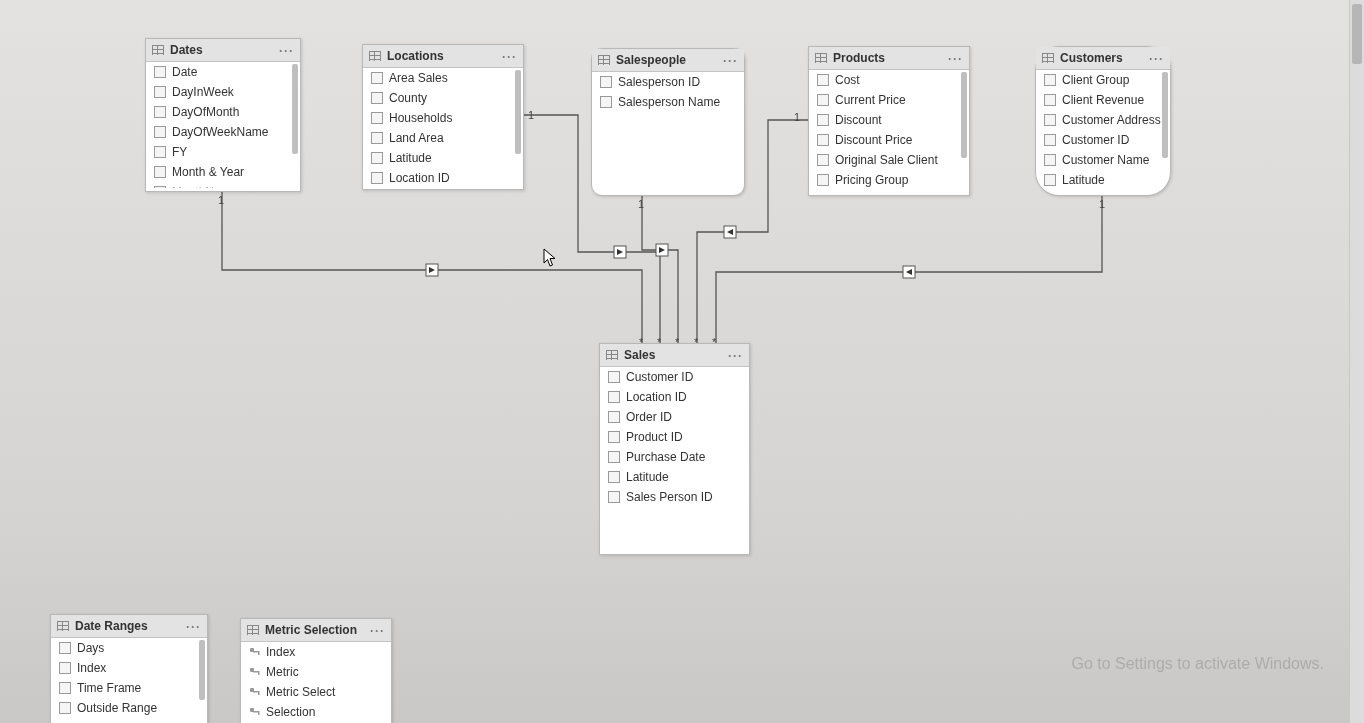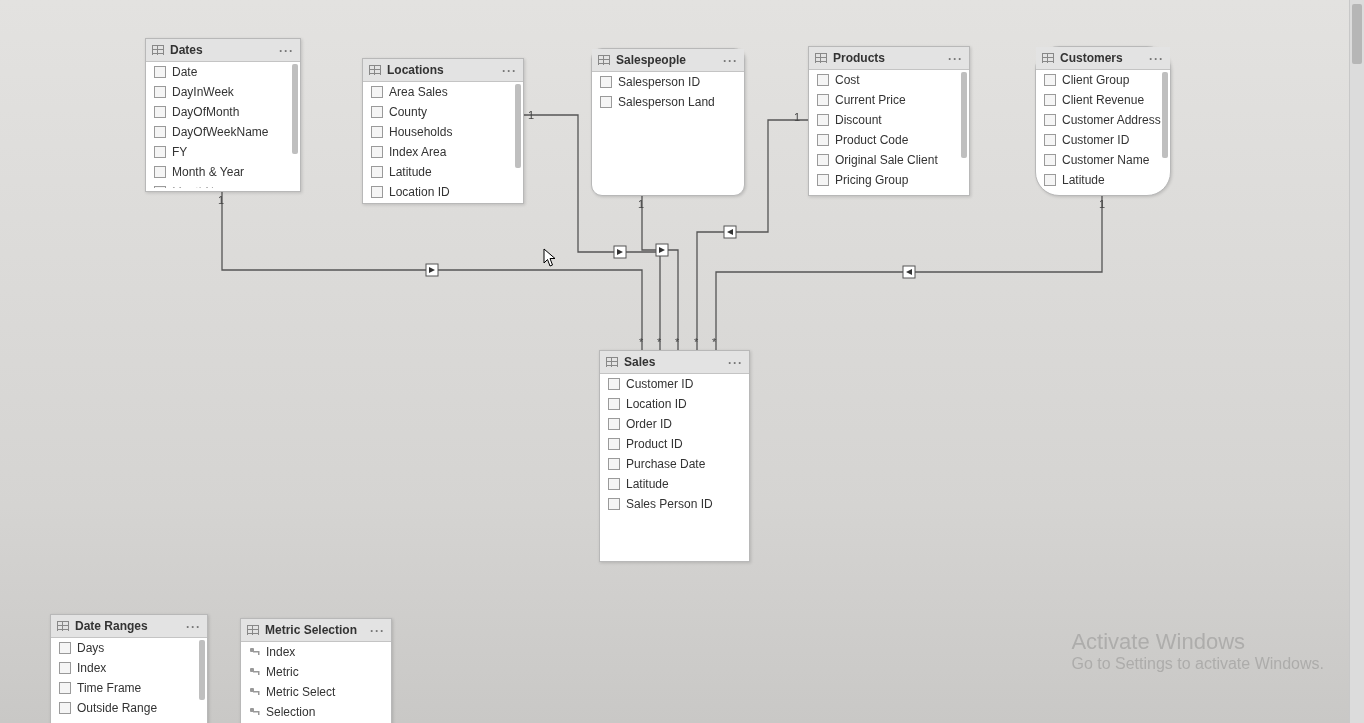--- a/index.html
+++ b/index.html
@@ -119,42 +119,42 @@
             <span class="col-icon"></span>
             <span>Month &amp; Year</span>
           </div>
           <div class="fld trunc">
             <span class="col-icon"></span>
             <span>MonthName</span>
           </div>
           <div class="scrollbar" style="height: 90px;"></div>
         </div>
       </div>
-      <div class="tbl" style="left: 362px; top: 58px; width: 160px; height: 144px;">
+      <div class="tbl" style="left: 362px; top: 44px; width: 160px; height: 144px;">
         <div class="tbl-hdr">
           <span class="table-icon"></span>
           <span>Locations</span>
           <span class="dots">···</span>
         </div>
         <div class="tbl-body" style="height: 118px;">
           <div class="fld">
             <span class="col-icon"></span>
             <span>Area Sales</span>
           </div>
           <div class="fld">
             <span class="col-icon"></span>
             <span>County</span>
           </div>
           <div class="fld">
             <span class="col-icon"></span>
             <span>Households</span>
           </div>
           <div class="fld">
             <span class="col-icon"></span>
-            <span>Index Area</span>
+            <span>Land Area</span>
           </div>
           <div class="fld">
             <span class="col-icon"></span>
             <span>Latitude</span>
           </div>
           <div class="fld">
             <span class="col-icon"></span>
             <span>Location ID</span>
           </div>
           <div class="scrollbar" style="height: 84px;"></div>
@@ -166,21 +166,21 @@
           <span>Salespeople</span>
           <span class="dots">···</span>
         </div>
         <div class="tbl-body" style="height: 120px;">
           <div class="fld">
             <span class="col-icon"></span>
             <span>Salesperson ID</span>
           </div>
           <div class="fld">
             <span class="col-icon"></span>
-            <span>Salesperson Land</span>
+            <span>Salesperson Name</span>
           </div>
         </div>
       </div>
       <div class="tbl" style="left: 808px; top: 46px; width: 160px; height: 148px;">
         <div class="tbl-hdr">
           <span class="table-icon"></span>
           <span>Products</span>
           <span class="dots">···</span>
         </div>
         <div class="tbl-body" style="height: 122px;">
@@ -191,21 +191,21 @@
           <div class="fld">
             <span class="col-icon"></span>
             <span>Current Price</span>
           </div>
           <div class="fld">
             <span class="col-icon"></span>
             <span>Discount</span>
           </div>
           <div class="fld">
             <span class="col-icon"></span>
-            <span>Product Code</span>
+            <span>Discount Price</span>
           </div>
           <div class="fld">
             <span class="col-icon"></span>
             <span>Original Sale Client</span>
           </div>
           <div class="fld">
             <span class="col-icon"></span>
             <span>Pricing Group</span>
           </div>
           <div class="scrollbar" style="height: 86px;"></div>
@@ -238,21 +238,21 @@
             <span class="col-icon"></span>
             <span>Customer Name</span>
           </div>
           <div class="fld">
             <span class="col-icon"></span>
             <span>Latitude</span>
           </div>
           <div class="scrollbar" style="height: 86px;"></div>
         </div>
       </div>
-      <div class="tbl" style="left: 599px; top: 350px; width: 149px; height: 210px;">
+      <div class="tbl" style="left: 599px; top: 343px; width: 149px; height: 210px;">
         <div class="tbl-hdr">
           <span class="table-icon"></span>
           <span>Sales</span>
           <span class="dots">···</span>
         </div>
         <div class="tbl-body" style="height: 184px;">
           <div class="fld">
             <span class="col-icon"></span>
             <span>Customer ID</span>
           </div>
@@ -346,21 +346,20 @@
       <span class="card-label" style="left: 675px; top: 336px;">*</span>
       <span class="card-label" style="left: 694px; top: 336px;">*</span>
       <span class="card-label" style="left: 712px; top: 336px;">*</span>
     </div>
 
 <svg class="cursor" style="left:543px;top:248px" viewBox="0 0 14 20">
   <path d="M1 1 L1 15 L4.5 11.5 L7 18 L9.5 17 L7 10.5 L12 10.5 Z" fill="#fff" stroke="#000" stroke-width="1"></path>
 </svg>
 
 <div class="watermark">
-  <div class="l1">Activate Windows</div>
   <div class="l2">Go to Settings to activate Windows.</div>
 </div>
 
 <div class="right-scroll">
   <div class="thumb"></div>
 </div>
 
 </div>
 
 </body></html>

